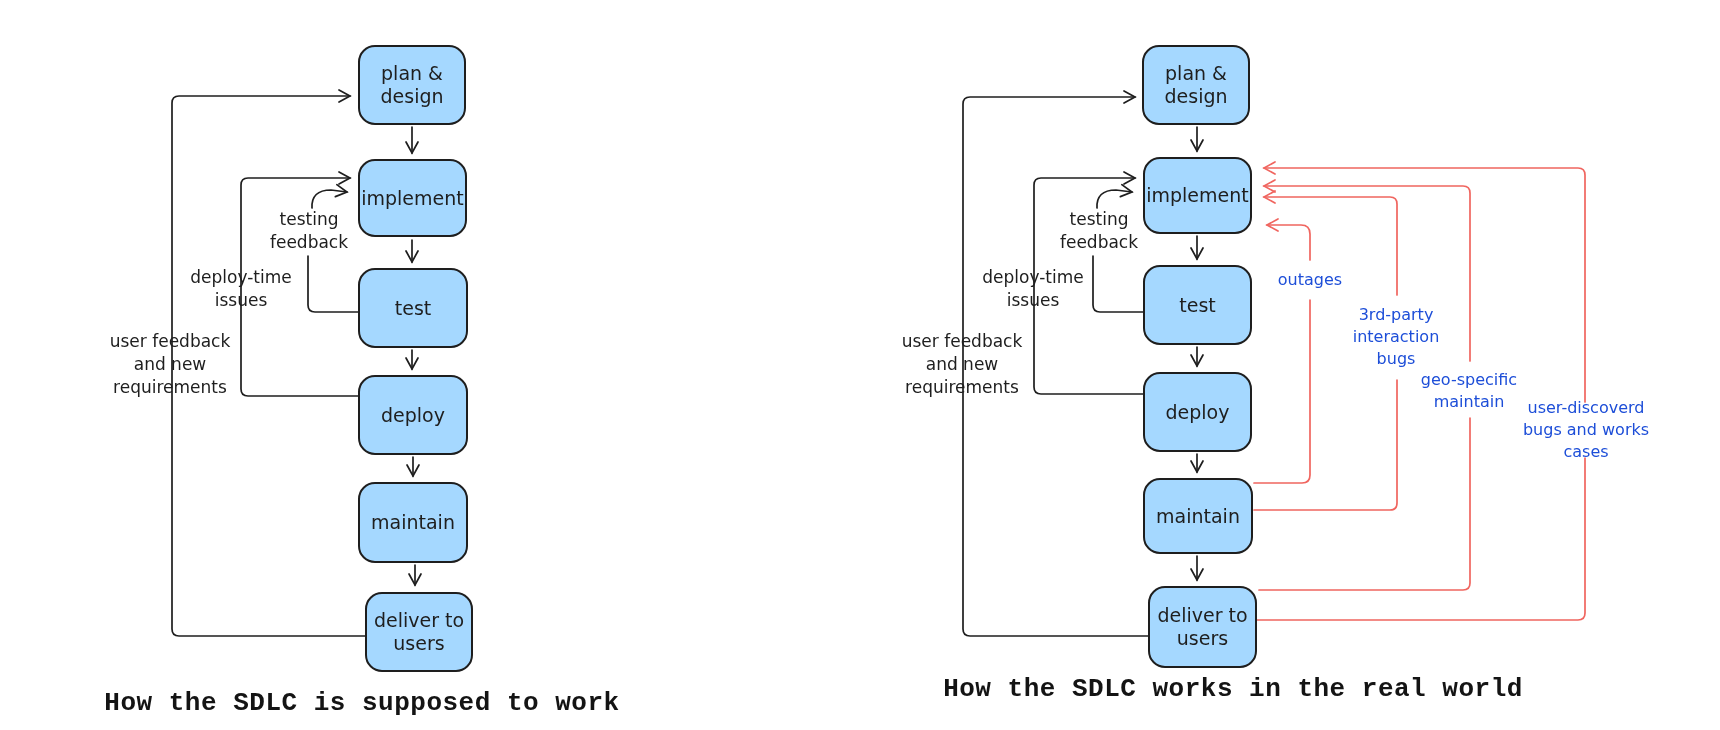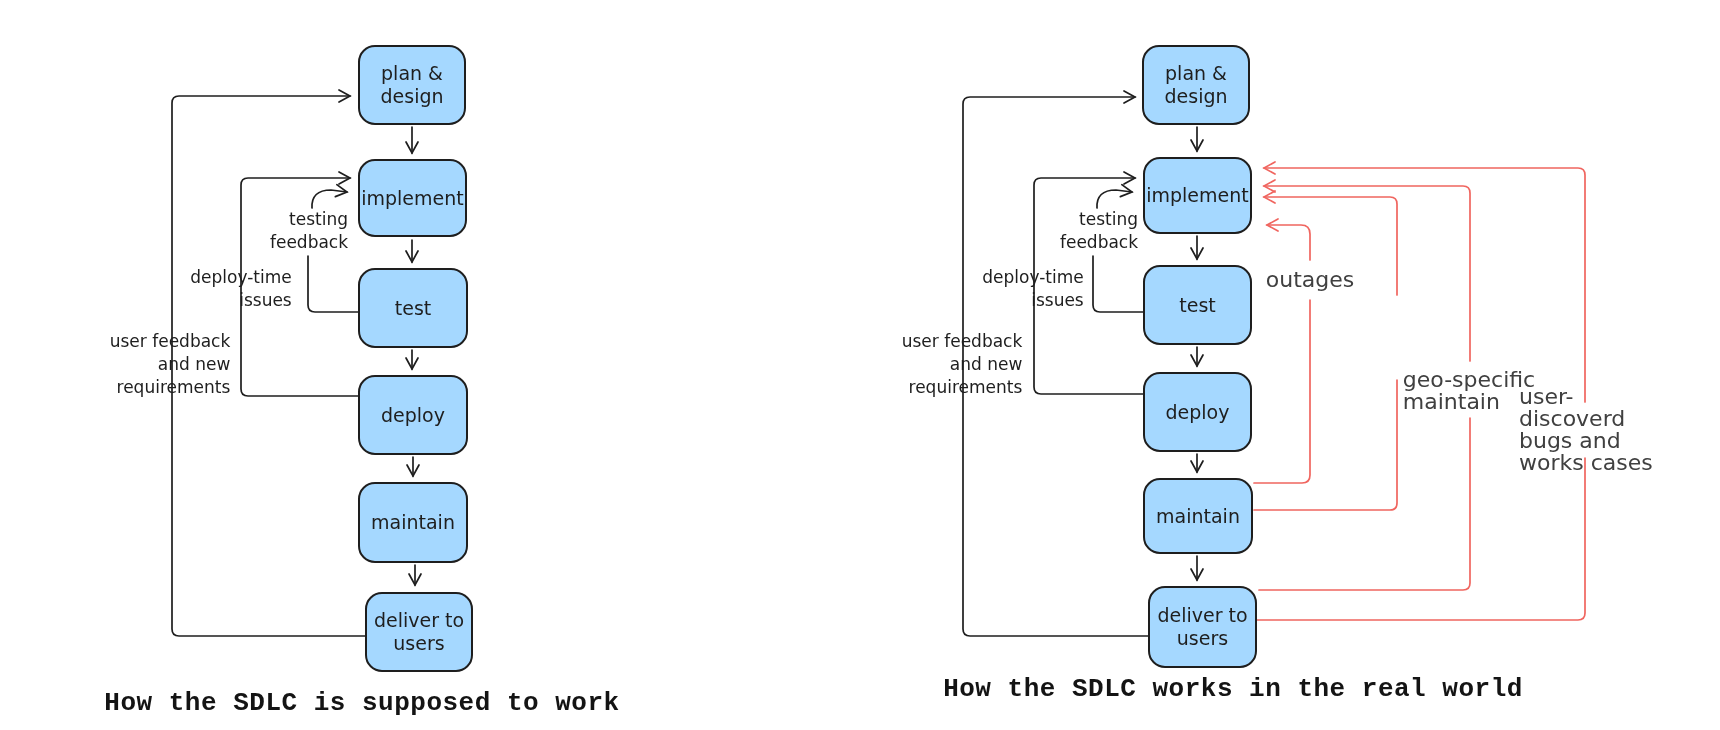--- a/index.html
+++ b/index.html
@@ -7,26 +7,26 @@
     position:relative;width:1720px;height:730px;background:#ffffff;overflow:hidden;
     font-family:"DejaVu Sans", sans-serif;color:#1e1e1e;
   }
   #wires{position:absolute;left:0;top:0;width:1720px;height:730px;}
   .node{
     position:absolute;display:flex;align-items:center;justify-content:center;text-align:center;
     background:#a5d8ff;border:2px solid #1e1e1e;border-radius:17px;
     font-size:19px;line-height:23px;color:#1e1e1e;white-space:pre-line;box-sizing:border-box;
   }
   .edge-label{
-    position:absolute;transform:translate(-50%,-50%);text-align:right;
+    position:absolute;transform:translate(-50%,-50%);text-align:center;
     font-size:17px;line-height:23px;color:#1e1e1e;white-space:pre-line;
   }
   .failure-label{
-    position:absolute;transform:translate(-50%,-50%);
-    font-size:22px;line-height:22px;color:#404040;white-space:pre-line;
+    position:absolute;transform:translate(-50%,-50%);text-align:center;
+    font-size:16px;line-height:22px;color:#1d4ed8;white-space:pre-line;
   }
   .panel-title{
     position:absolute;transform:translate(-50%,-50%);white-space:nowrap;
     font-size:26px;font-weight:600;letter-spacing:0.5px;color:#141414;font-family:Liberation Mono, monospace;
   }
 </style>
 </head>
 <body>
 
 <div id="canvas">
@@ -107,20 +107,23 @@
 
   <div class="edge-label" style="left:1099px;top:231px">testing
 feedback</div>
   <div class="edge-label" style="left:1033px;top:289px">deploy-time
 issues</div>
   <div class="edge-label" style="left:962px;top:364px">user feedback
 and new
 requirements</div>
 
   <div class="failure-label" style="left:1310px;top:280px">outages</div>
+  <div class="failure-label" style="left:1396px;top:337px">3rd-party
+interaction
+bugs</div>
   <div class="failure-label" style="left:1469px;top:391px">geo-specific
 maintain</div>
   <div class="failure-label" style="left:1586px;top:430px">user-discoverd
 bugs and works cases</div>
 
   <div class="panel-title" style="left:1233px;top:689px">How the SDLC works in the real world</div>
 
 </div>
 
 </body></html>

